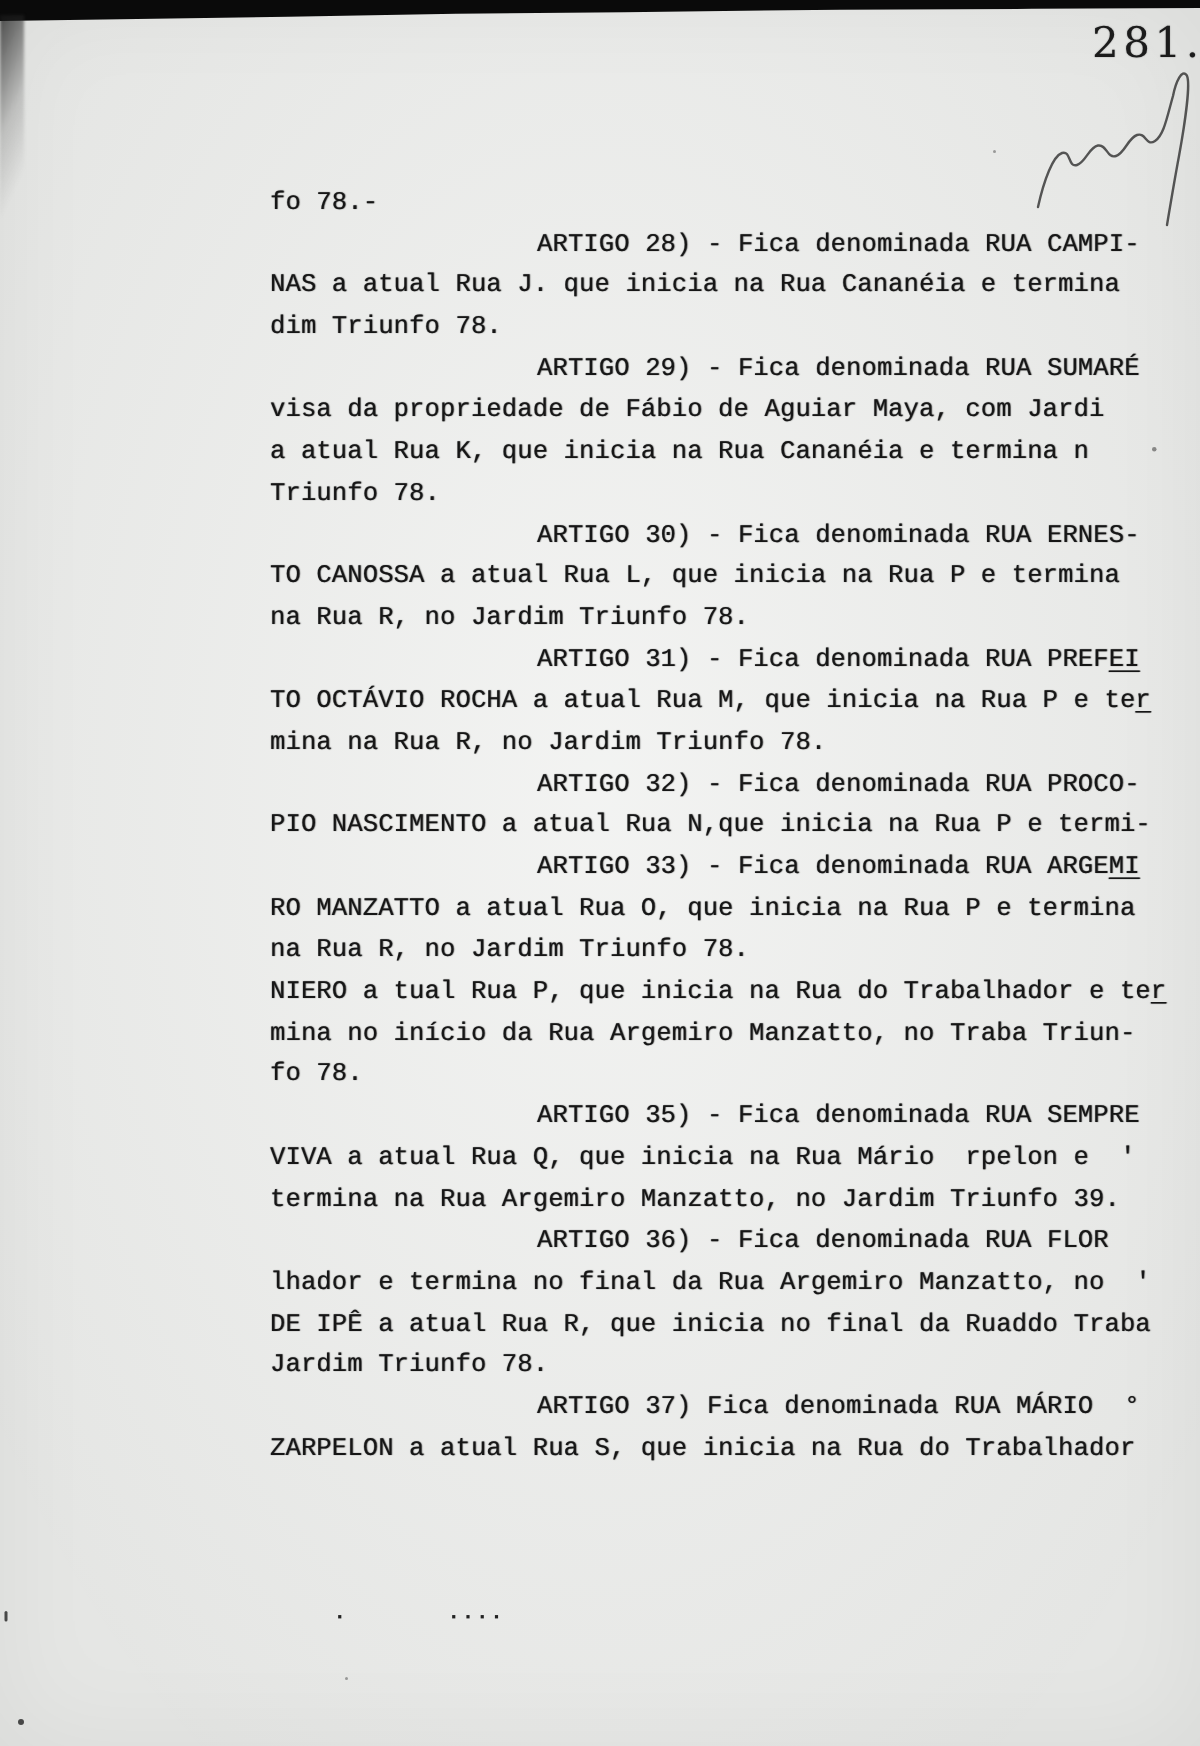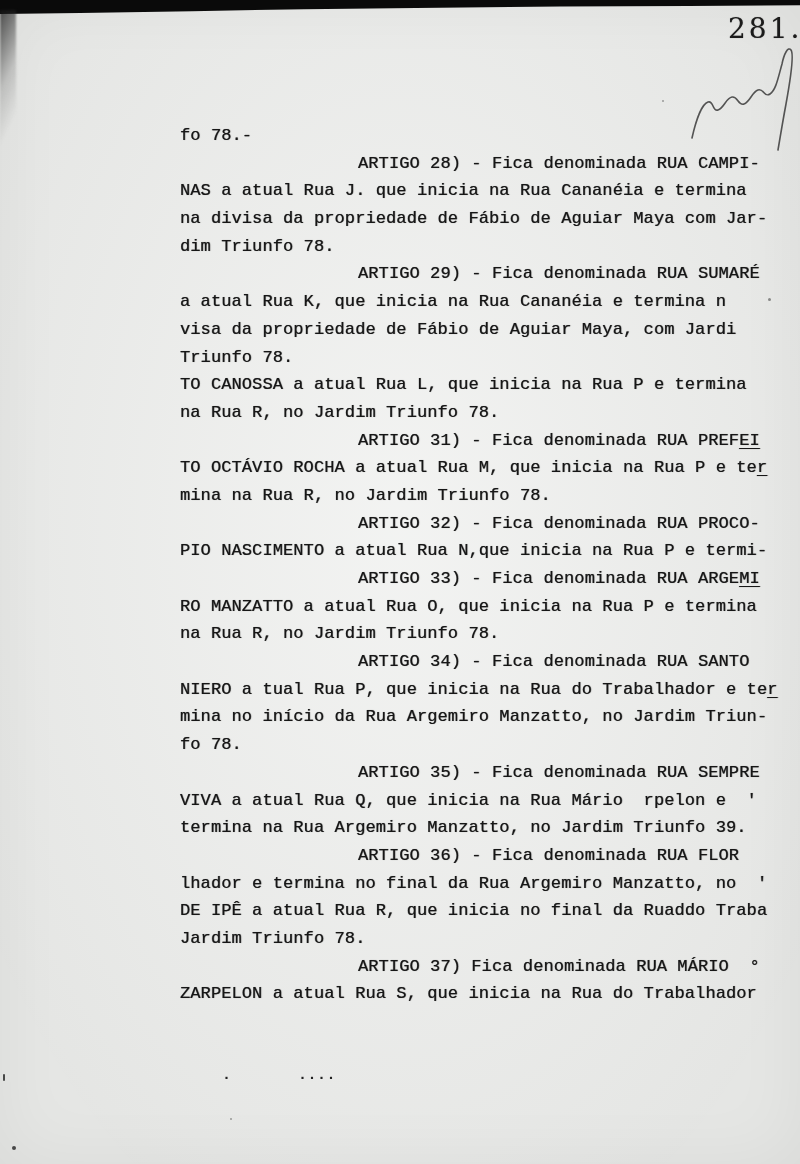--- a/index.html
+++ b/index.html
@@ -78,39 +78,38 @@
   <div class="page-number">281.</div>
 
   <svg class="scribble" viewBox="0 0 112 110">
     <path d="M 4 96 C 8 78, 14 62, 20 60 C 26 58, 24 70, 30 68 C 36 66, 38 56, 44 55 C 50 54, 50 64, 56 62 C 62 60, 64 50, 70 48 C 76 46, 76 56, 82 52 C 88 48, 90 36, 94 22 C 96 12, 100 4, 103 8 C 106 12, 102 40, 98 62 C 95 78, 92 96, 90 108" fill="none" stroke="#3a3a3a" stroke-width="1.6" stroke-linecap="round" opacity="0.85"></path>
   </svg>
 
   <div class="doc-lines">
       <div class="line">fo 78.-</div>
       <div class="line indent">ARTIGO 28) - Fica denominada RUA CAMPI-</div>
       <div class="line">NAS a atual Rua J. que inicia na Rua Cananéia e termina</div>
-      <div class="line">na divisa da propriedade de Fábio de Aguiar Maya com Jar-</div>
       <div class="line">dim Triunfo 78.</div>
       <div class="line indent">ARTIGO 29) - Fica denominada RUA SUMARÉ</div>
+      <div class="line">visa da propriedade de Fábio de Aguiar Maya, com Jardi</div>
       <div class="line">a atual Rua K, que inicia na Rua Cananéia e termina n</div>
-      <div class="line">visa da propriedade de Fábio de Aguiar Maya, com Jardi</div>
       <div class="line">Triunfo 78.</div>
+      <div class="line indent">ARTIGO 30) - Fica denominada RUA ERNES-</div>
       <div class="line">TO CANOSSA a atual Rua L, que inicia na Rua P e termina</div>
       <div class="line">na Rua R, no Jardim Triunfo 78.</div>
       <div class="line indent">ARTIGO 31) - Fica denominada RUA PREF<span class="underlined">EI</span></div>
       <div class="line">TO OCTÁVIO ROCHA a atual Rua M, que inicia na Rua P e te<span class="underlined">r</span></div>
       <div class="line">mina na Rua R, no Jardim Triunfo 78.</div>
       <div class="line indent">ARTIGO 32) - Fica denominada RUA PROCO-</div>
       <div class="line">PIO NASCIMENTO a atual Rua N,que inicia na Rua P e termi-</div>
       <div class="line indent">ARTIGO 33) - Fica denominada RUA ARGE<span class="underlined">MI</span></div>
       <div class="line">RO MANZATTO a atual Rua O, que inicia na Rua P e termina</div>
       <div class="line">na Rua R, no Jardim Triunfo 78.</div>
-      <div class="line indent">ARTIGO 34) - Fica denominada RUA SANTO</div>
       <div class="line">NIERO a tual Rua P, que inicia na Rua do Trabalhador e te<span class="underlined">r</span></div>
-      <div class="line">mina no início da Rua Argemiro Manzatto, no Jardim Triun-</div>
+      <div class="line">mina no início da Rua Argemiro Manzatto, no Traba Triun-</div>
       <div class="line">fo 78.</div>
       <div class="line indent">ARTIGO 35) - Fica denominada RUA SEMPRE</div>
       <div class="line">VIVA a atual Rua Q, que inicia na Rua Mário  rpelon e  '</div>
       <div class="line">termina na Rua Argemiro Manzatto, no Jardim Triunfo 39.</div>
       <div class="line indent">ARTIGO 36) - Fica denominada RUA FLOR</div>
       <div class="line">lhador e termina no final da Rua Argemiro Manzatto, no  '</div>
       <div class="line">DE IPÊ a atual Rua R, que inicia no final da Ruaddo Traba</div>
       <div class="line">Jardim Triunfo 78.</div>
       <div class="line indent">ARTIGO 37) Fica denominada RUA MÁRIO  °</div>
       <div class="line">ZARPELON a atual Rua S, que inicia na Rua do Trabalhador</div>

